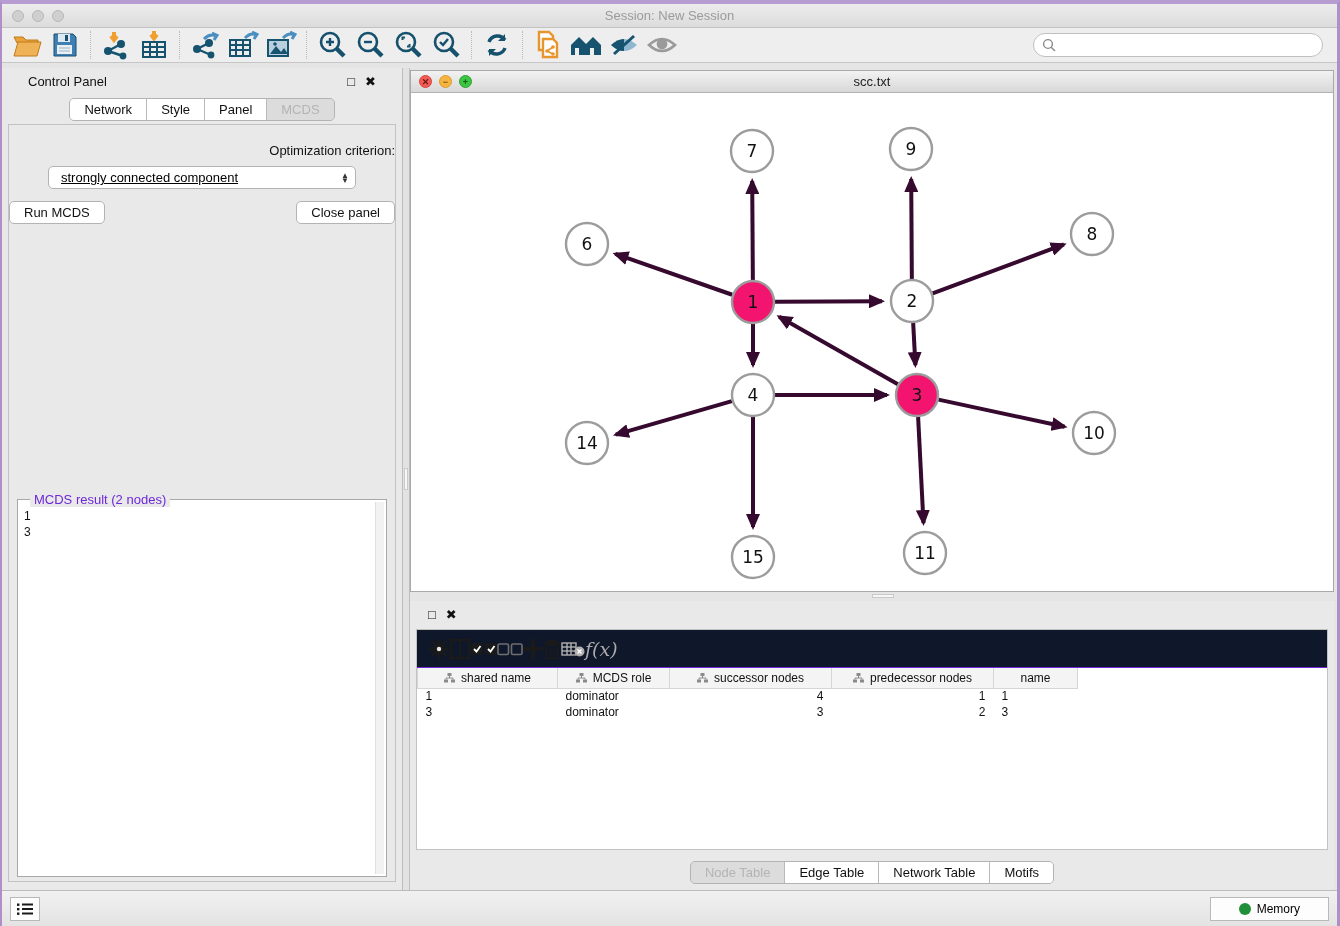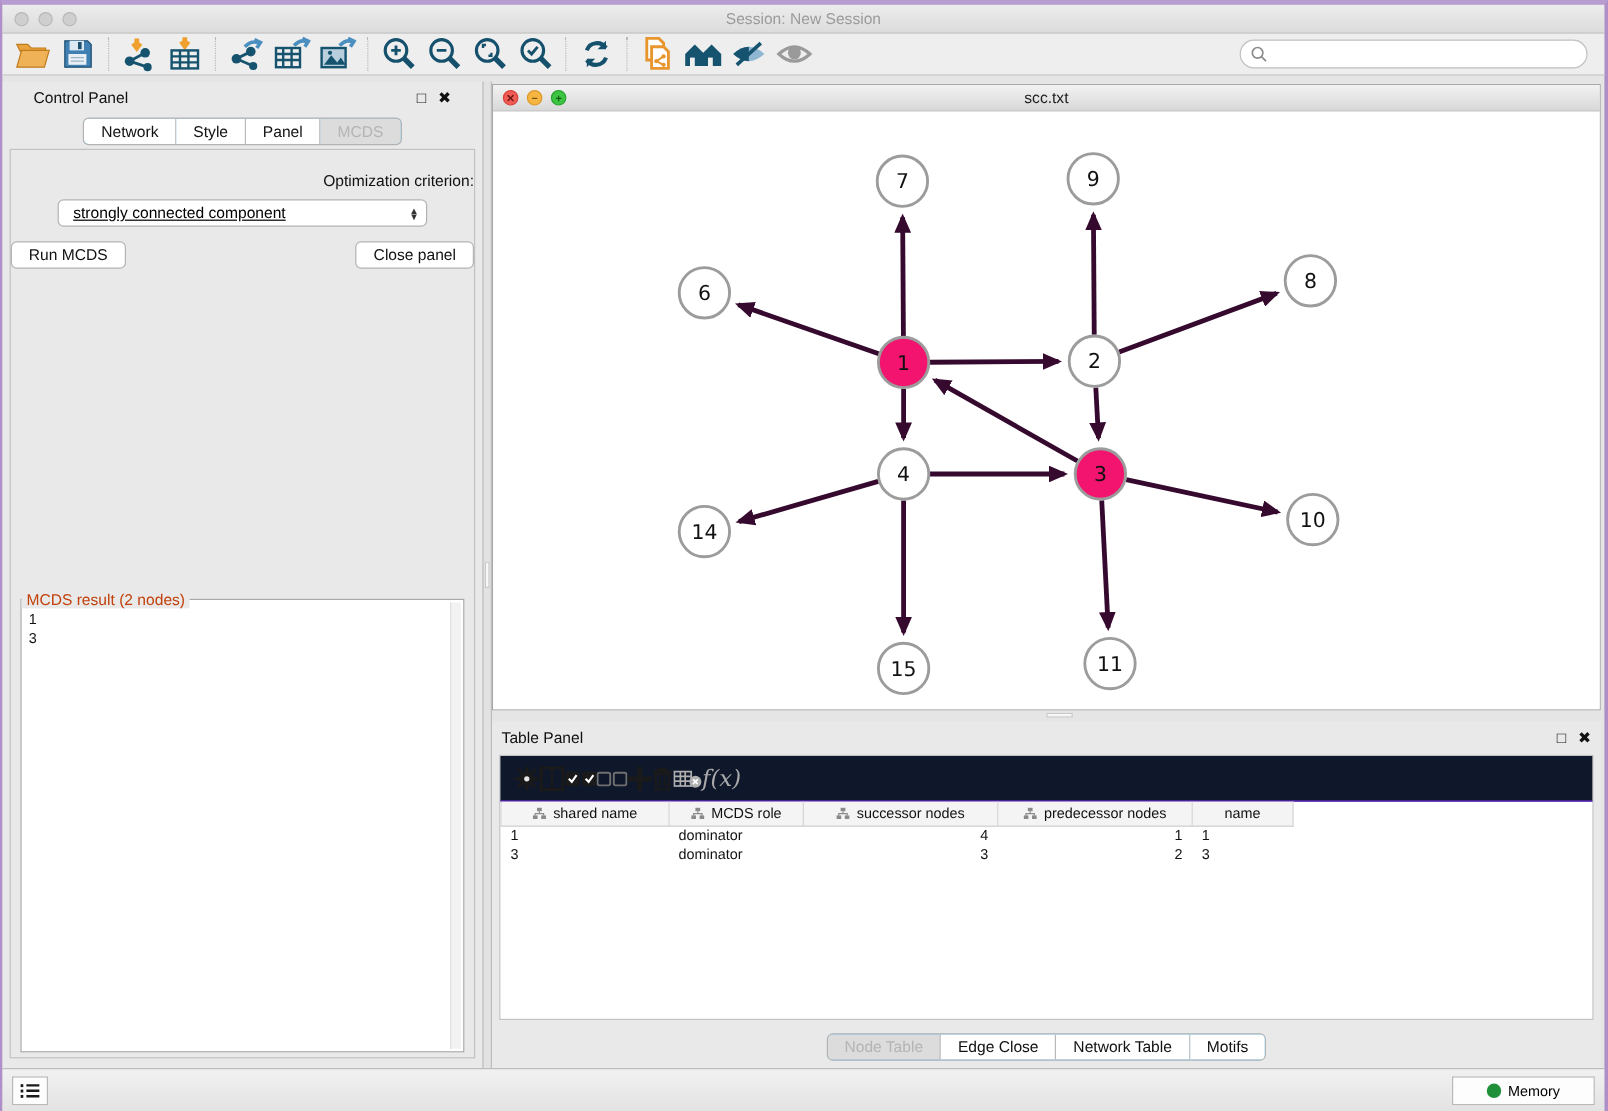--- a/index.html
+++ b/index.html
@@ -39,21 +39,21 @@
   .cpanel-box { position:absolute; left:6px; right:6px; top:56px; bottom:8px; border:1px solid #c2c2c2; background:#e9e9e9; }
   .opt-label { text-align:right; font-size:13px; color:#111; margin-top:18px; }
   .dropdown { margin:8px auto 0; width:308px; height:23px; background:#fff; border:1px solid #b3b3b3; border-radius:5px;
               display:flex; align-items:center; padding:0 6px 0 12px; font-size:13px; cursor:pointer; }
   .dropdown .dd-val { flex:1;text-decoration:underline; }
   .dd-stepper { display:flex; flex-direction:column; align-items:center; line-height:5px; font-size:8px; color:#333; }
   .btn-row { display:flex; justify-content:space-between; gap:14px; margin-top:12px; }
   .mac-btn { background:#fff; border:1px solid #b3b3b3; border-radius:5px; font-size:13px; padding:3px 14px; cursor:pointer;
              font-family:"Liberation Sans",sans-serif; color:#111; }
   .result-group { position:absolute; left:8px; right:8px; bottom:4px; top:374px; border:1px solid #a8a8a8; background:#fff; }
-  .result-legend { position:absolute; top:-8px; left:0; background:#e9e9e9; padding:0 4px; font-size:13px; color:#c2410c; }
+  .result-legend { position:absolute; top:-8px; left:12px; background:#e9e9e9; padding:0 4px; font-size:13px; color:#6d28d9; }
   .result-body { position:absolute; inset:8px 12px 2px 6px; background:#fff; font-size:12px; color:#111; line-height:16px; }
   .result-scroll { position:absolute; top:2px; bottom:2px; right:2px; width:9px; background:#f2f2f2; border-left:1px solid #e0e0e0; }
 
   
   .vdivider { position:absolute; left:400px; top:0; bottom:0; width:8px; background:#e2e2e2; border-left:1px solid #bdbdbd; border-right:1px solid #bdbdbd; cursor:col-resize; }
   .vdivider .grip { position:absolute; top:400px; left:1px; width:4px; height:22px; background:#f7f7f7; border:1px solid #c9c9c9; }
 
   
   .netwin { position:absolute; left:408px; top:2px; right:3px; height:522px; border:1px solid #a9a9a9; background:#fff; }
   .net-titlebar { height:22px; background:linear-gradient(#f2f2f2,#d8d8d8); border-bottom:1px solid #b3b3b3; position:relative;
@@ -381,21 +381,20 @@
         </svg>
     </div>
   </div>
 
   <div class="hdivider">
       <div class="grip"></div>
     </div>
 
   <div class="tpanel">
     <div class="panel-head">
-      <span class="ph-title">Table Panel</span>
       <span class="ph-btn">□</span>
       <span class="ph-btn">✖</span>
     </div>
     <div class="tbl-box">
       <div class="tbl-toolbar">
         <span class="tt-icon">
           <svg width="20" height="20" viewBox="0 0 20 20">
               <g fill="#1a1a1a">
                 <circle cx="10" cy="10" r="6"></circle>
                 <rect x="8.6" y="0" width="2.8" height="5" rx="1"></rect>
@@ -526,21 +525,21 @@
               <td style="text-align: right;">3</td>
               <td style="text-align: right;">2</td>
               <td style="text-align: left;">3</td>
             </tr>
           </tbody>
       </table>
     </div>
     <div class="tbl-tabs">
       <div class="seg" id="tbl-tabs-seg">
           <div class="tab active">Node Table</div>
-          <div class="tab">Edge Close</div>
+          <div class="tab">Edge Table</div>
           <div class="tab">Network Table</div>
           <div class="tab">Motifs</div>
         </div>
     </div>
   </div>
 
 </div>
 
 <div class="statusbar">
   <div class="sb-left-btn">

